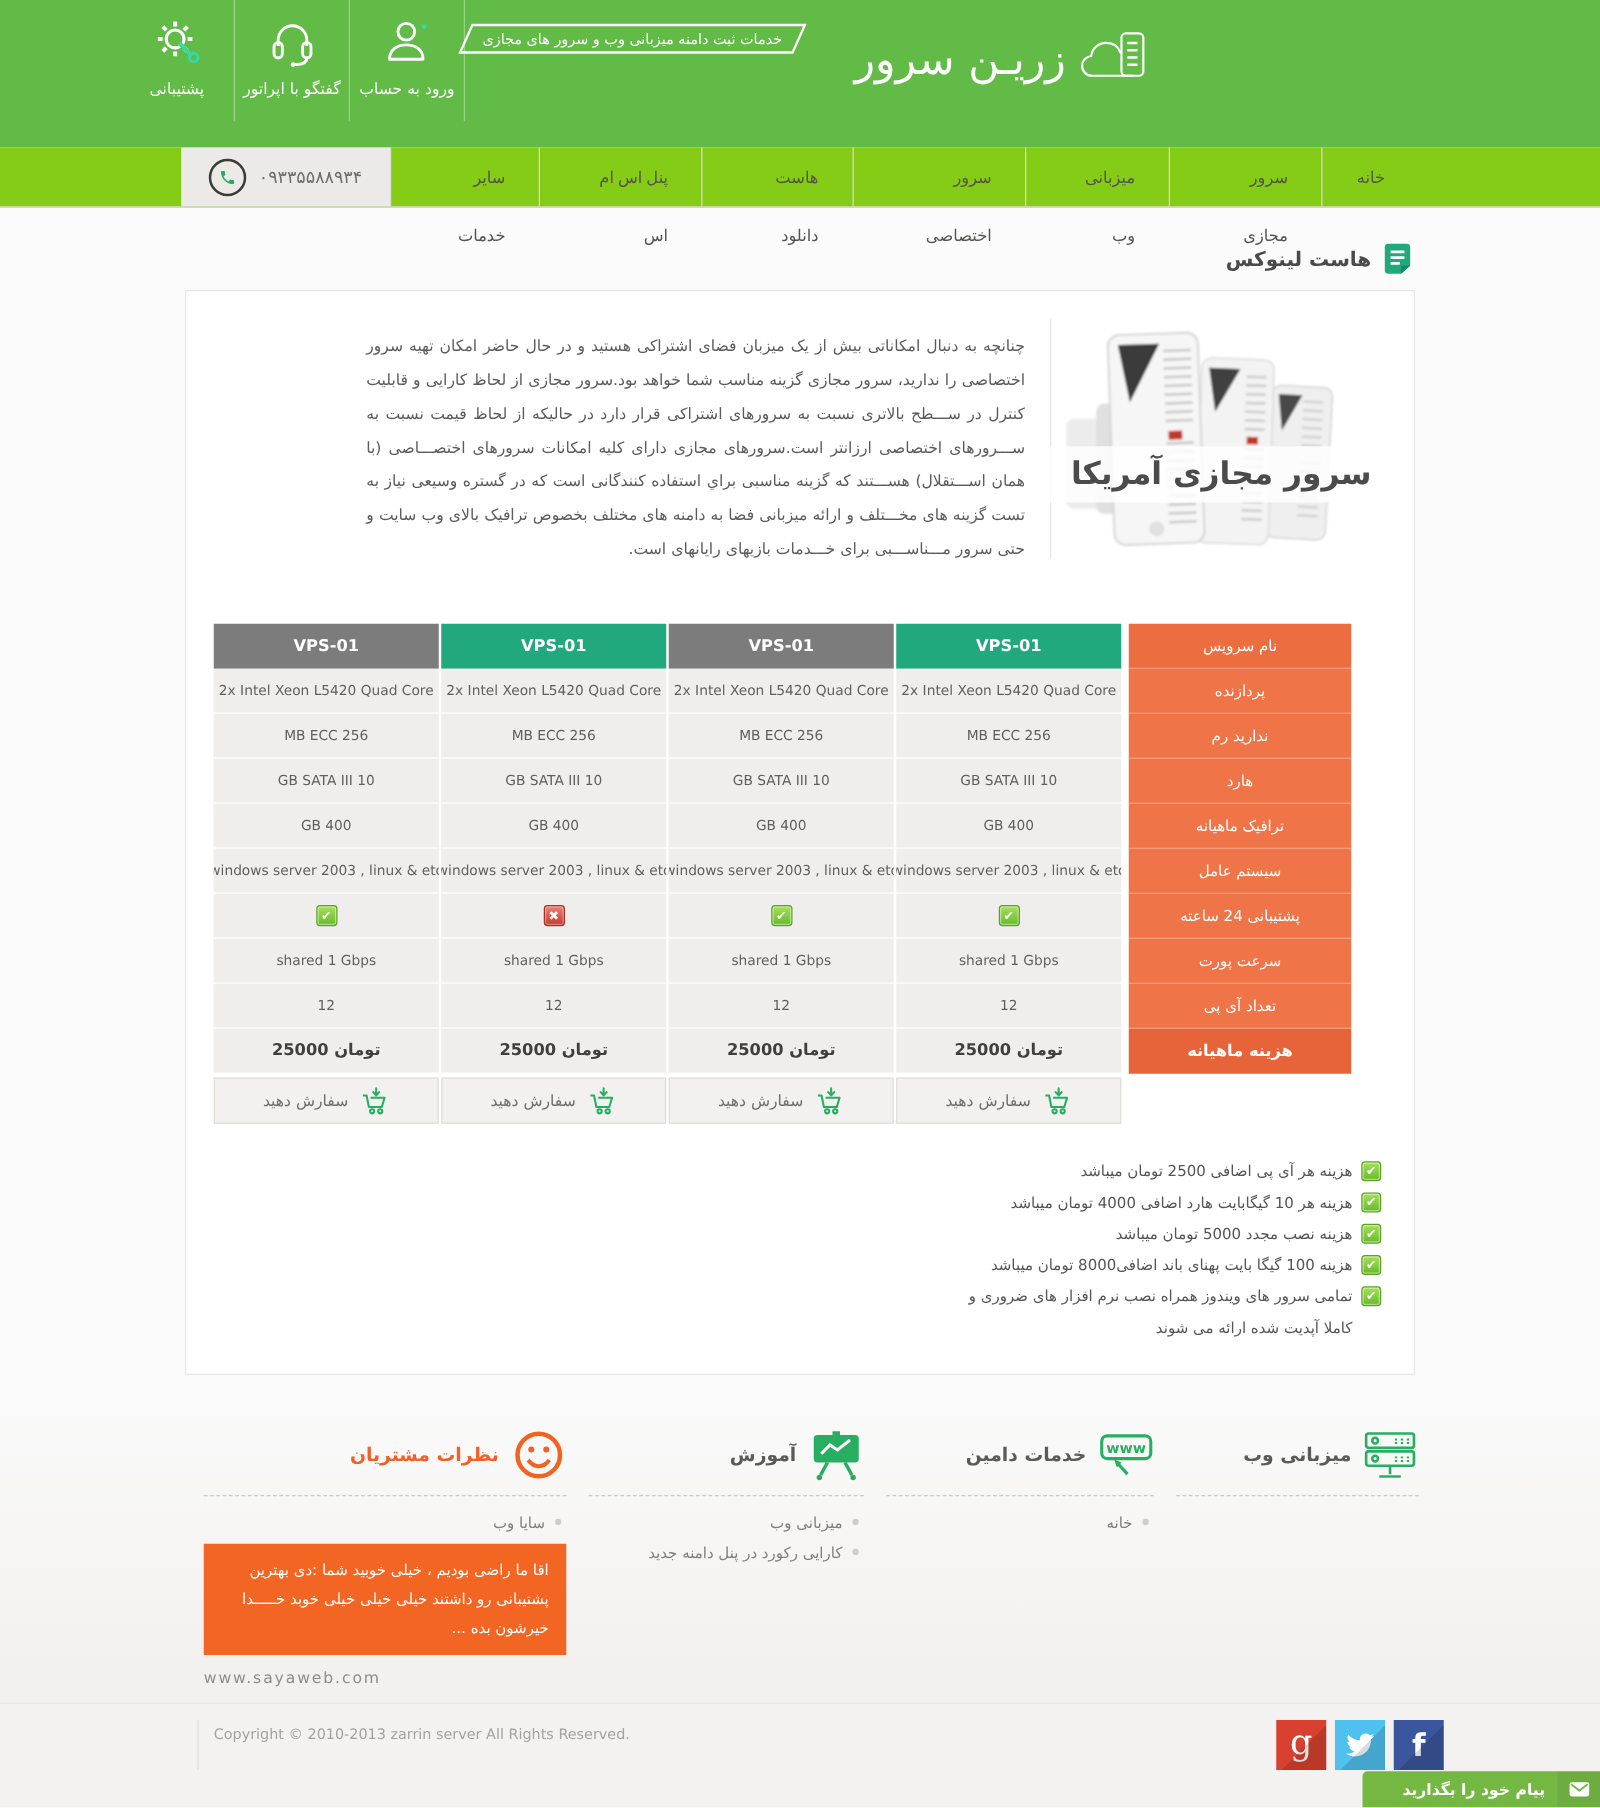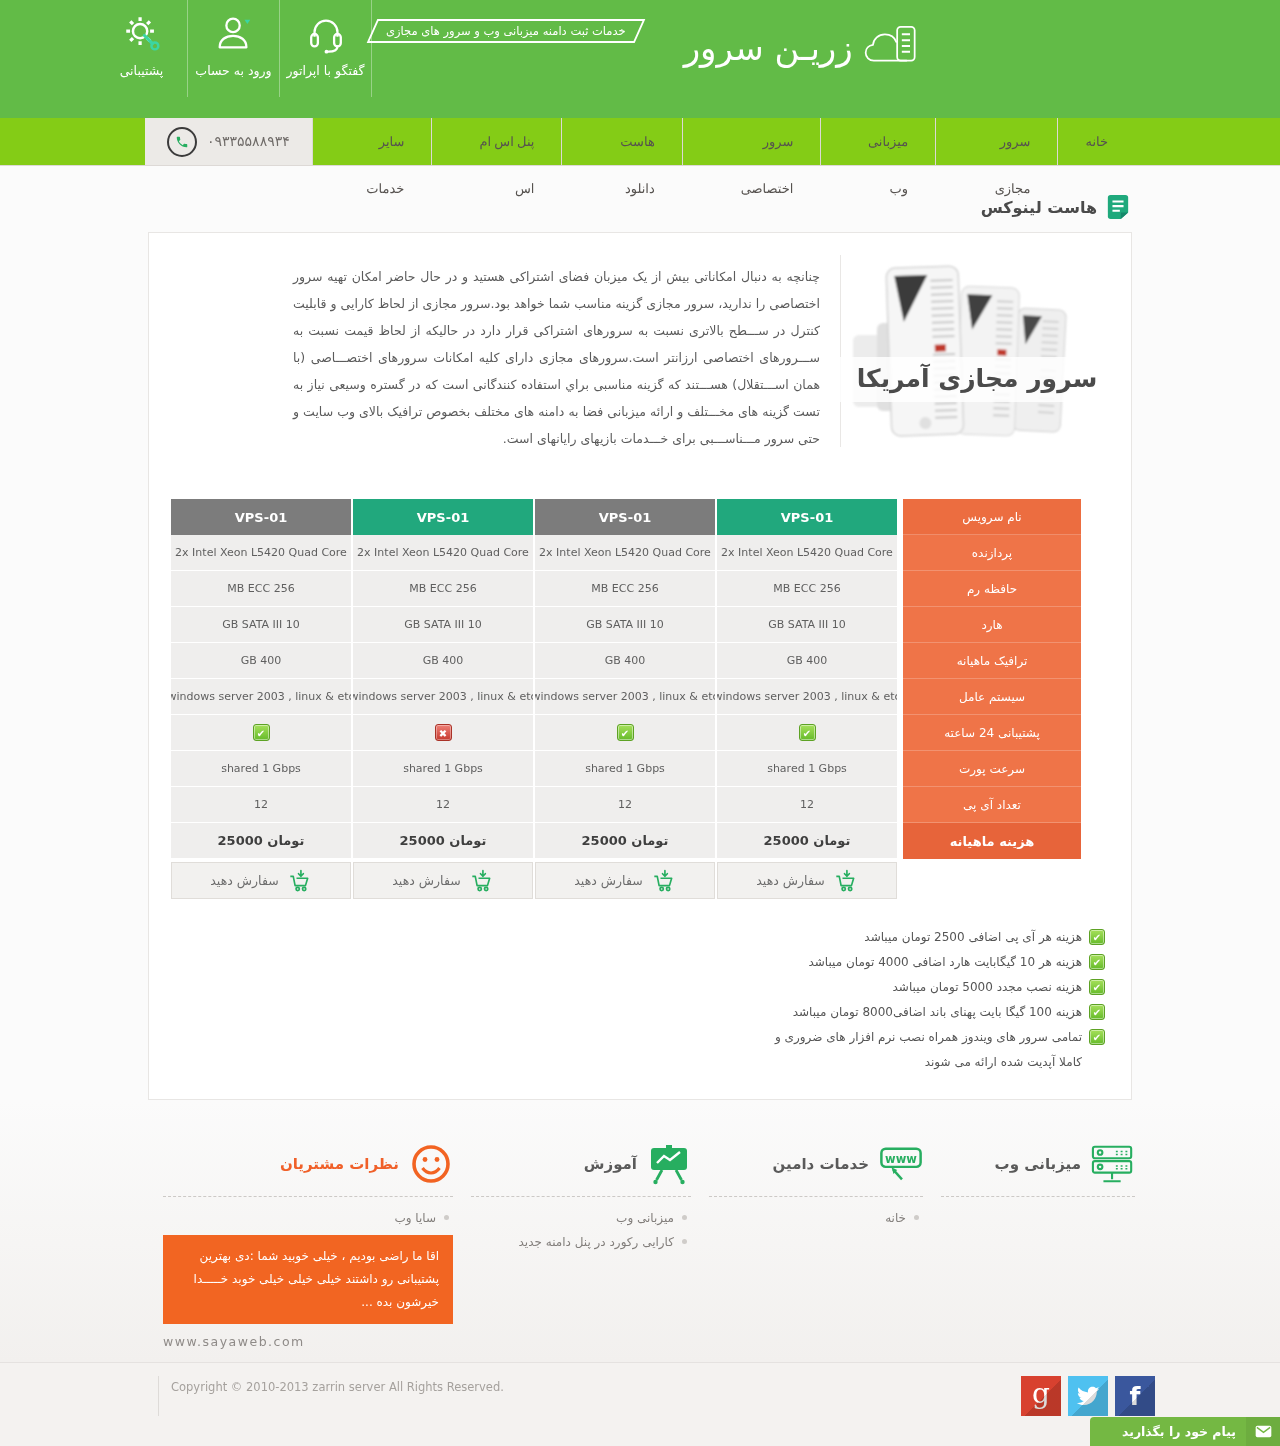--- a/index.html
+++ b/index.html
@@ -113,31 +113,31 @@
       <div class="tb-links">
           <div class="tb-item"><span class="tb-icon"><svg viewBox="0 0 44 44" fill="none">
                 <g stroke="#fff" stroke-width="2.6">
                   <circle cx="20" cy="19" r="7.5"></circle>
                 </g>
                 <path stroke="#fff" stroke-width="3.4" d="M30.5 19h4M27.4 26.4l2.9 2.9M20 29.5v4M12.6 26.4l-2.9 2.9M9.5 19h-4M12.6 11.6l-2.9-2.9M20 8.5v-4M27.4 11.6l2.9-2.9"></path>
                 <path d="M24.5 23.5 33 32" stroke="#3bd6a2" stroke-width="3.4" stroke-linecap="round"></path>
                 <circle cx="35.5" cy="34.5" r="3.6" stroke="#3bd6a2" stroke-width="2.6"></circle>
               </svg></span><span class="tb-label">پشتیبانی</span></div>
           <div class="tb-item"><span class="tb-icon"><svg viewBox="0 0 44 44" fill="none" stroke="#fff" stroke-width="2.4">
-                <circle cx="21" cy="13" r="7"></circle>
-                <path d="M7 36c0-8 6.3-12 14-12s14 4 14 12z" stroke-linejoin="round"></path>
-                <path d="M33 7l3 4.5L39 7z" fill="#3bd6a2" stroke="none"></path>
-              </svg></span><span class="tb-label">ورود به حساب</span></div>
-          <div class="tb-item"><span class="tb-icon"><svg viewBox="0 0 44 44" fill="none" stroke="#fff" stroke-width="2.4">
                 <path d="M10 25v-5a12 12 0 0 1 24 0v5"></path>
                 <rect x="6.5" y="22" width="7" height="13" rx="3.5"></rect>
                 <rect x="30.5" y="22" width="7" height="13" rx="3.5"></rect>
                 <path d="M34 35c0 4-4.5 5.5-9.5 5.5" stroke-linecap="round"></path>
                 <circle cx="22.5" cy="40.5" r="2" fill="#fff" stroke="none"></circle>
               </svg></span><span class="tb-label">گفتگو با اپراتور</span></div>
+          <div class="tb-item"><span class="tb-icon"><svg viewBox="0 0 44 44" fill="none" stroke="#fff" stroke-width="2.4">
+                <circle cx="21" cy="13" r="7"></circle>
+                <path d="M7 36c0-8 6.3-12 14-12s14 4 14 12z" stroke-linejoin="round"></path>
+                <path d="M33 7l3 4.5L39 7z" fill="#3bd6a2" stroke="none"></path>
+              </svg></span><span class="tb-label">ورود به حساب</span></div>
         </div>
       <div class="logo">
         <div class="logo-row">
           <span class="logo-icon">
             <svg viewBox="0 0 120 78" fill="none" stroke="#fff" stroke-width="3">
               <path d="M78 64H22c-8 0-14-6-14-13.5S13.5 38 20.5 37c1-10 9.5-18 20.5-18 9 0 16.5 5 19.5 13" stroke-linecap="round"></path>
               <rect x="62" y="6" width="30" height="58" rx="6"></rect>
               <path d="M70 19h14M70 29h14M70 39h14M70 49h14" stroke-width="3.4"></path>
             </svg>
           </span>
@@ -219,21 +219,21 @@
           <div class="banner-caption">سرور مجازی آمریکا</div>
         </div>
         <div class="v-sep"></div>
         <p class="intro-text">چنانچه به دنبال امکاناتی بیش از یک میزبان فضای اشتراکی هستید و در حال حاضر امکان تهیه سرور اختصاصی را ندارید، سرور مجازی گزینه مناسب شما خواهد بود.سرور مجازی از لحاظ کارایی و قابلیت کنترل در ســـطح بالاتری نسبت به سرورهای اشتراکی قرار دارد در حالیکه از لحاظ قیمت نسبت به ســـرورهای اختصاصی ارزانتر است.سرورهای مجازی دارای کلیه امکانات سرورهای اختصـــاصی (با همان اســـتقلال) هســـتند که گزینه مناسبی براي استفاده کنندگانی است که در گستره وسیعی نیاز به تست گزینه های مخـــتلف و ارائه میزبانی فضا به دامنه های مختلف بخصوص ترافیک بالای وب سایت و حتی سرور مـــناســـبی برای خـــدمات بازیهای رایانهای است.</p>
       </div>
 
       <div class="pricing">
         <div class="lbl-col">
             <div class="lbl-cell lbl-head">نام سرویس</div>
             <div class="lbl-cell">پردازنده</div>
-            <div class="lbl-cell">حافظه رم</div>
+            <div class="lbl-cell">ندارید رم</div>
             <div class="lbl-cell">هارد</div>
             <div class="lbl-cell">ترافیک ماهیانه</div>
             <div class="lbl-cell">سیستم عامل</div>
             <div class="lbl-cell">پشتیبانی 24 ساعته</div>
             <div class="lbl-cell">سرعت پورت</div>
             <div class="lbl-cell">تعداد آی پی</div>
             <div class="lbl-cell lbl-foot">هزینه ماهیانه</div>
           </div>
       <div class="plan-col">
             <div class="plan-head green">VPS-01</div>

